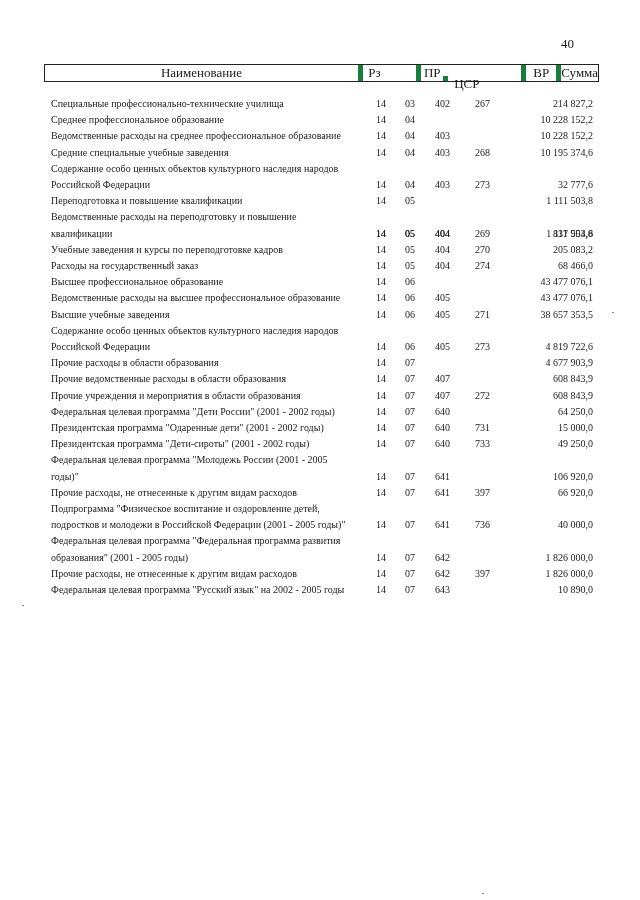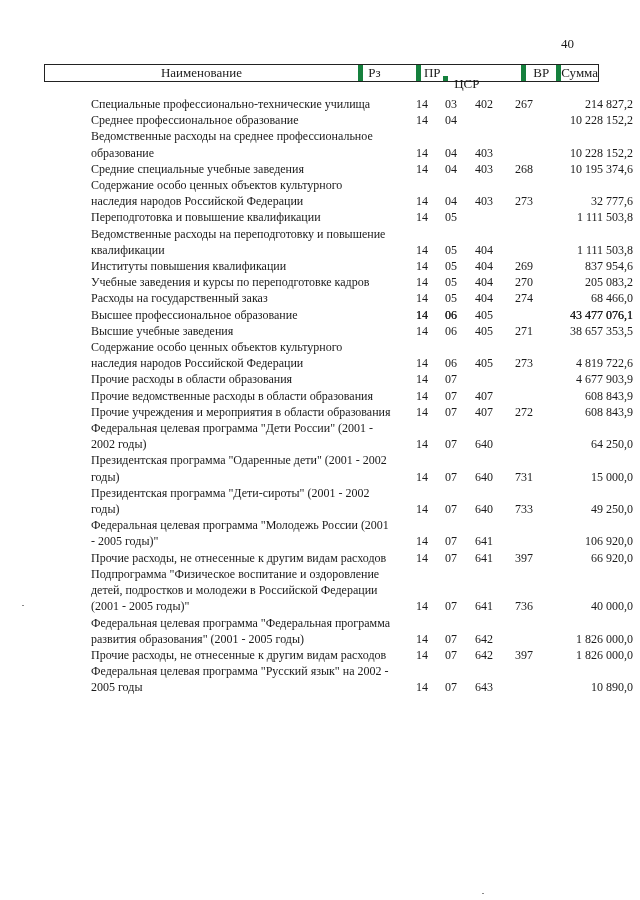--- a/index.html
+++ b/index.html
@@ -21,21 +21,21 @@
   .header-box .hcell:first-child { border-left: none; }
   .hc-name { width: 323px; }
   .hc-rz { width: 29px; }
   .hc-pr { width: 28px; margin-left: 30px; }
   .hc-csr { width: 43px; margin-top: 11px; }
   .hc-vr { width: 36px; margin-left: 36px; }
   .hc-sum { flex: 1; }
 
   .rows {
     position: absolute; top: 96px; left: 51px; width: 550px;
-    font-size: 12px; line-height: 16.2px; margin-left: 40px;
+    font-size: 10px; line-height: 16.2px;
   }
   .row { position: relative; }
   .row .name { width: 300px; display: block; }
   .row .codes {
     position: absolute; bottom: 0; left: 0; width: 550px; height: 16px;
   }
   .codes span { position: absolute; bottom: 0; white-space: nowrap; }
   .c-rz { left: 325px; }
   .c-pr { left: 354px; text-align: right; }
   .c-csr { left: 384px; }
@@ -122,21 +122,20 @@
       <span class="name">Ведомственные расходы на переподготовку и повышение квалификации</span>
       <div class="codes">
         <span class="c-rz">14</span>
         <span class="c-pr">05</span>
         <span class="c-csr">404</span>
         <span class="c-vr"></span>
         <span class="c-sum">1 111 503,8</span>
       </div>
     </div>
     <div class="row">
-      <span class="name">Институты повышения квалификации</span>
       <div class="codes">
         <span class="c-rz">14</span>
         <span class="c-pr">05</span>
         <span class="c-csr">404</span>
         <span class="c-vr">269</span>
         <span class="c-sum">837 954,6</span>
       </div>
     </div>
     <div class="row">
       <span class="name">Учебные заведения и курсы по переподготовке кадров</span>
@@ -162,20 +161,21 @@
       <span class="name">Высшее профессиональное образование</span>
       <div class="codes">
         <span class="c-rz">14</span>
         <span class="c-pr">06</span>
         <span class="c-csr"></span>
         <span class="c-vr"></span>
         <span class="c-sum">43 477 076,1</span>
       </div>
     </div>
     <div class="row">
+      <span class="name">Ведомственные расходы на высшее профессиональное образование</span>
       <div class="codes">
         <span class="c-rz">14</span>
         <span class="c-pr">06</span>
         <span class="c-csr">405</span>
         <span class="c-vr"></span>
         <span class="c-sum">43 477 076,1</span>
       </div>
     </div>
     <div class="row">
       <span class="name">Высшие учебные заведения</span>

